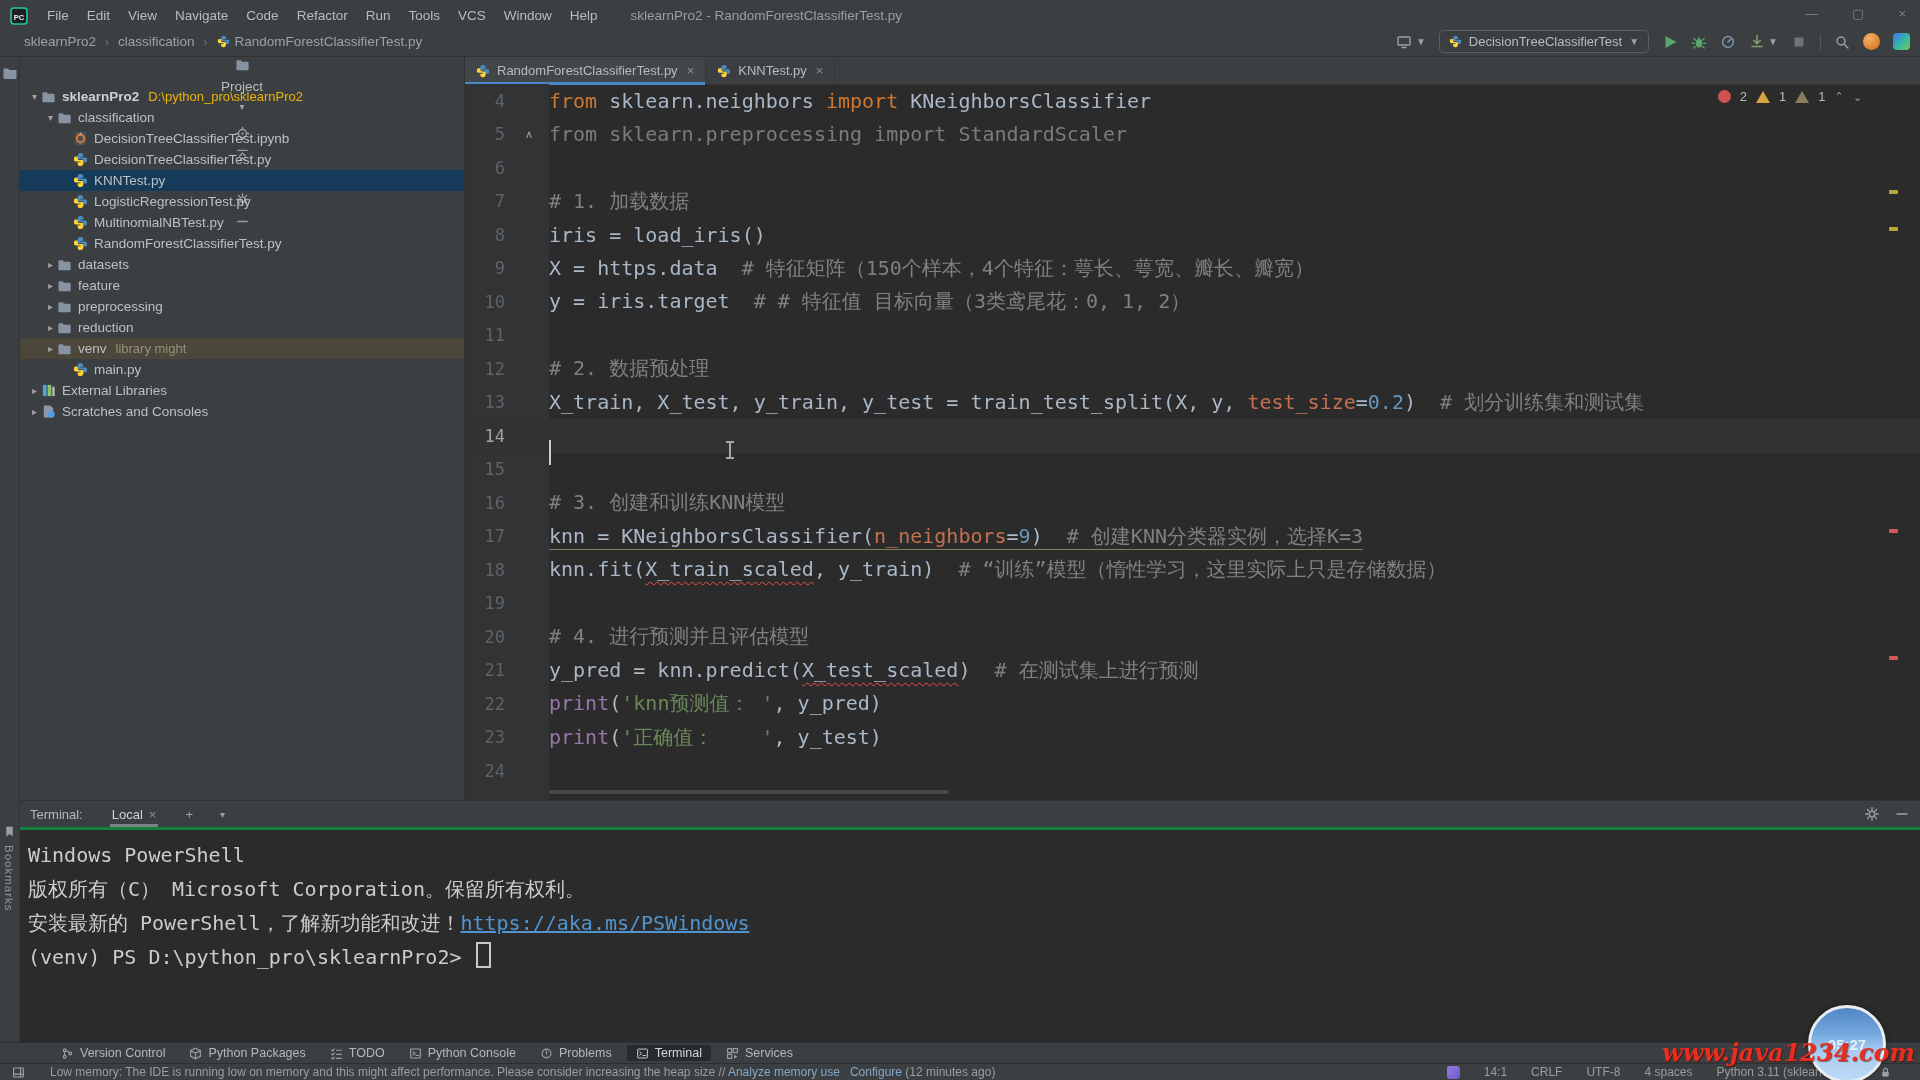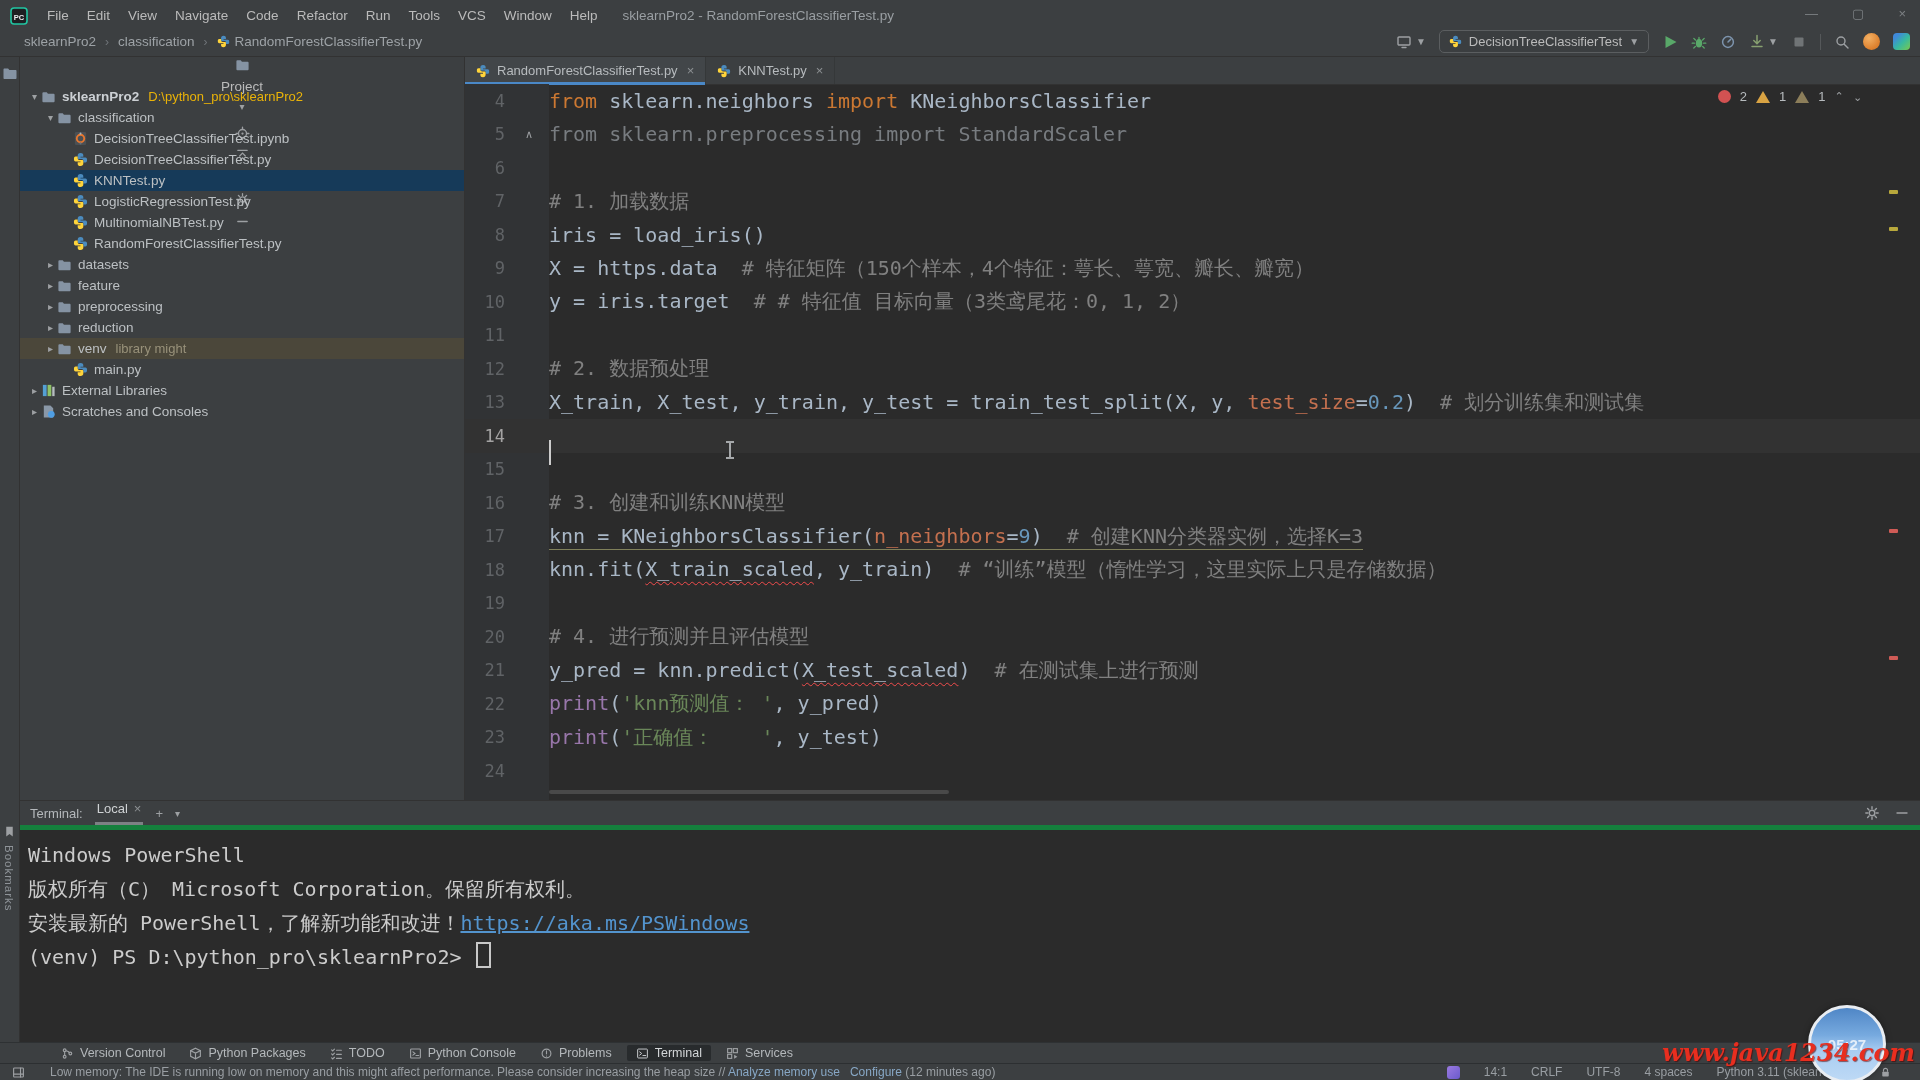--- a/index.html
+++ b/index.html
@@ -7,21 +7,21 @@
   .abs{position:absolute;}
   svg{display:block;}
   .ico{display:inline-flex;width:16px;height:16px;flex:none;align-items:center;justify-content:center;}
   .ico svg{width:100%;height:100%;}
   .ico12{width:13px;height:13px;}
 
   
   .titlebar{left:0;top:0;width:1920px;height:32px;background:#3c3f41;border-bottom:1px solid #2e3133;box-sizing:border-box;display:flex;align-items:center;padding-left:10px;}
   .logo{width:18px;height:18px;margin-right:10px;}
   .menu-item{padding:0 9px;font-size:13.5px;color:#bbbbbb;line-height:26px;}
-  .win-title{margin-left:16px;font-size:13.5px;color:#9a9fa3;}
+  .win-title{margin-left:24px;font-size:13.5px;color:#9a9fa3;}
   .win-controls{position:absolute;right:14px;top:0;height:26px;display:flex;gap:34px;align-items:center;color:#7d8184;font-size:13px;}
 
   
   .navbar{left:0;top:27px;width:1920px;height:30px;background:#3c3f41;border-bottom:1px solid #323232;box-sizing:border-box;display:flex;align-items:center;}
   .crumbs{display:flex;align-items:center;gap:9px;padding-left:24px;font-size:13.5px;color:#9da2a6;}
   .crumb-sep{color:#6f7478;font-size:12px;}
   .run-area{margin-left:auto;display:flex;align-items:center;gap:13px;padding-right:10px;}
   .combo{display:flex;align-items:center;gap:7px;height:21px;padding:0 9px;border:1px solid #5b5e60;border-radius:5px;background:#3b3e40;font-size:13px;color:#bbbbbb;}
   .caret-dn{color:#9da0a3;font-size:10px;}
   .tool-sep{width:1px;height:16px;background:#55585a;}
@@ -77,22 +77,22 @@
   .inspections{position:absolute;top:32px;right:58px;display:flex;align-items:center;gap:9px;font-size:13px;color:#b7bbbe;}
   .dot-err{width:13px;height:13px;border-radius:50%;background:#d25252;display:inline-block;}
   .tri{width:0;height:0;border-left:7px solid transparent;border-right:7px solid transparent;border-bottom:12px solid #d9a343;display:inline-block;}
   .tri.weak{border-bottom-color:#8c7e5a;}
   .chev-nav{color:#9da0a3;font-size:11px;}
   .stripe-mark{position:absolute;right:22px;width:9px;height:4px;border-radius:1px;}
   .hscroll{position:absolute;left:84px;width:400px;bottom:6px;height:4px;border-radius:2px;background:rgba(150,150,150,.28);}
 
   
   .terminal{left:20px;top:800px;width:1900px;height:242px;background:#2b2b2b;border-top:1px solid #323232;box-sizing:border-box;}
-  .thead{height:29px;background:#3c3f41;border-bottom:5px solid #15803d;box-sizing:border-box;display:flex;align-items:center;gap:12px;padding:0 10px;font-size:13px;color:#b4b8bb;}
-  .ttab{position:relative;color:#cfd2d4;padding:0 2px;height:100%;display:flex;align-items:flex-start;gap:6px;}
+  .thead{height:29px;background:#3c3f41;border-bottom:3px solid #15803d;box-sizing:border-box;display:flex;align-items:center;gap:27px;padding:0 10px;font-size:13px;color:#b4b8bb;}
+  .ttab{position:relative;color:#cfd2d4;padding:0 2px;height:100%;display:flex;align-items:center;gap:6px;}
   .ttab::after{content:"";position:absolute;left:0;right:0;bottom:0;height:3px;background:#7d8184;}
   .thead .x{color:#8d9194;}
   .thead-right{margin-left:auto;display:flex;gap:14px;align-items:center;}
   .tbody{position:absolute;left:8px;top:37px;font-family:"DejaVu Sans Mono","Liberation Mono",monospace;font-size:20px;line-height:34px;color:#cccccc;white-space:pre;}
   .tlink{color:#5394ce;text-decoration:underline;}
   .tcursor{display:inline-block;width:11px;height:22px;border:2px solid #c8c8c8;vertical-align:-4px;margin-left:2px;}
 
   
   .bbar{left:0;top:1042px;width:1920px;height:21px;background:#3c3f41;border-top:1px solid #2e3133;box-sizing:border-box;display:flex;align-items:center;padding-left:52px;gap:6px;}
   .bitem{display:flex;align-items:center;gap:6px;padding:1px 9px;font-size:12.5px;color:#b4b8bb;border-radius:2px;}

